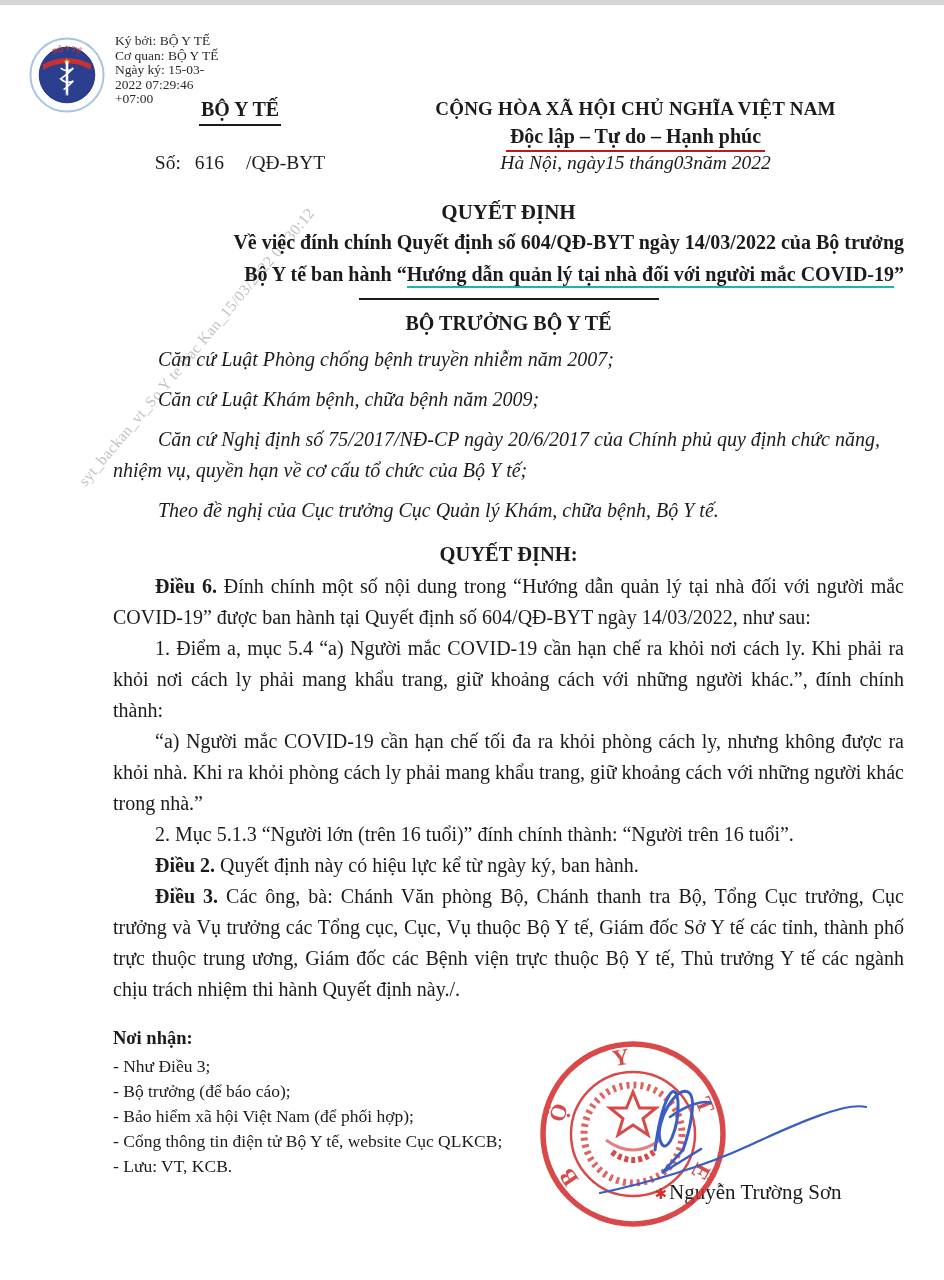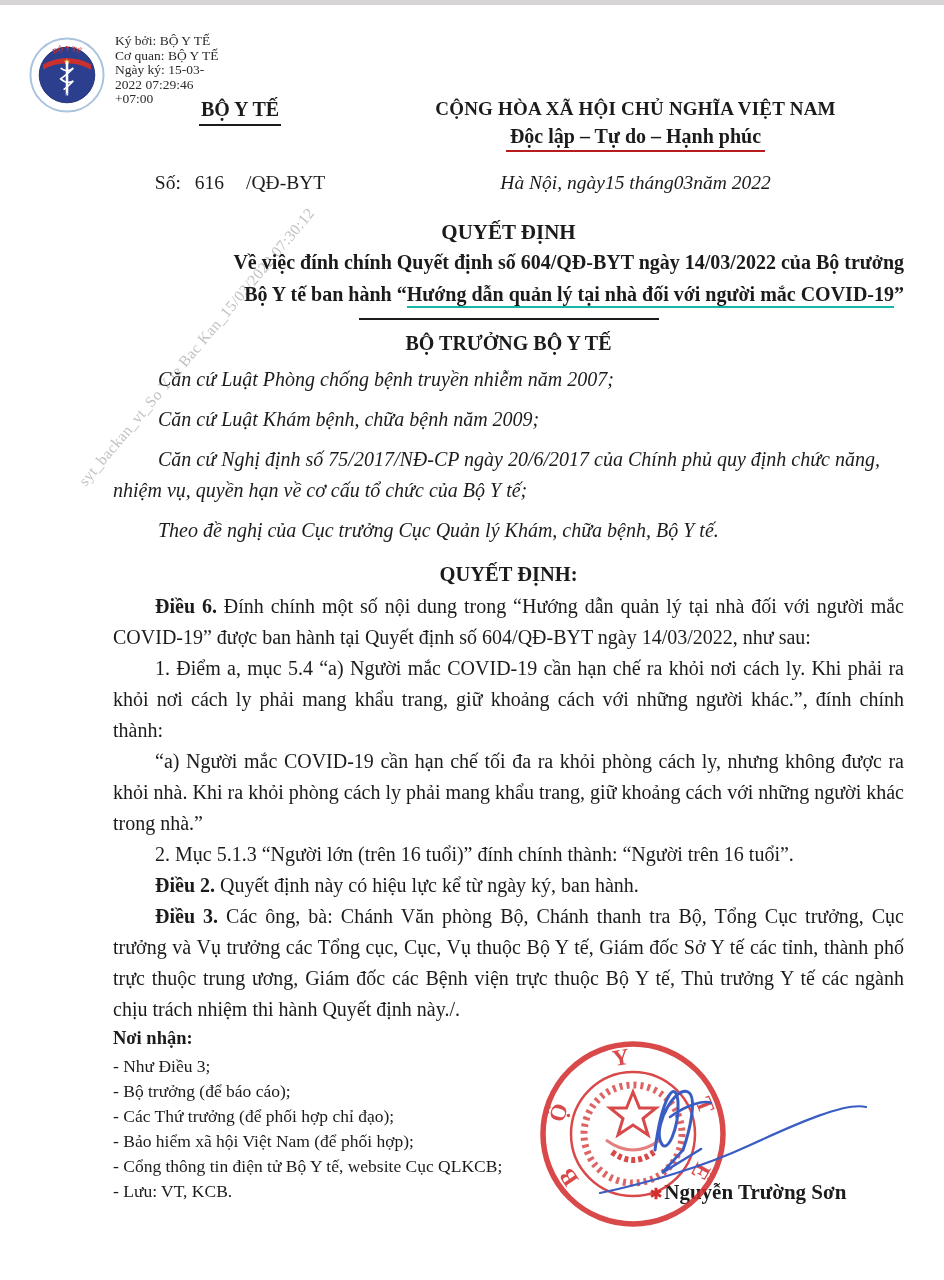--- a/index.html
+++ b/index.html
@@ -17,21 +17,21 @@
 
   
   .content { padding:0 40px 0 113px; position:relative; z-index:2; }
   .spacer { height:98px; }
   .hdr-row { display:flex; }
   .hdr-left { width:254px; text-align:center; }
   .hdr-right { flex:1; text-align:center; }
   .org { font-weight:bold; font-size:20px; display:inline-block; border-bottom:2px solid #1b1b1b; padding:0 2px 3px; }
   .nat1 { font-weight:bold; font-size:19px; letter-spacing:.2px; }
   .nat2 { font-weight:bold; font-size:20px; display:inline-block; border-bottom:2px solid #b91c1c; padding:0 4px 2px; margin-top:5px; }
-  .num-row { display:flex; margin-top:20px; }
+  .num-row { display:flex; }
   .num-left { width:254px; text-align:center; font-size:19.5px; }
   .num-left .gap1 { display:inline-block; width:14px; }
   .num-left .gap2 { display:inline-block; width:22px; }
   .num-right { flex:1; text-align:center; font-style:italic; font-size:19.5px; }
 
   
   .t-head { text-align:center; font-weight:bold; font-size:21px; margin-top:26px; }
   .t-line { text-align:right; font-weight:bold; font-size:20px; line-height:29px; margin-top:3px; }
   .t-underline { border-bottom:2px solid #14b8a6; padding-bottom:1px; }
   .t-rule { width:300px; border:0; border-top:2px solid #1b1b1b; margin:9px auto 0; }
@@ -54,21 +54,21 @@
     transform:rotate(-50deg); transform-origin:0 0;
     font-size:15.5px; letter-spacing:.4px; color:#b3b1b1; opacity:.8; white-space:nowrap;
   }
 
   
   .recipients { position:absolute; left:113px; top:1026px; z-index:2; font-size:17.5px; line-height:25px; }
   .recipients .rlabel { font-weight:bold; font-size:18.5px; margin-bottom:3px; }
   .sign-block { position:absolute; left:558px; top:1028px; width:380px; text-align:center; z-index:2; }
   .kt1, .kt2 { font-weight:bold; font-size:20px; line-height:27px; }
   .signer-row { position:absolute; left:558px; top:1180px; width:380px; text-align:center; z-index:4;
-    font-weight:bold; font-size:21px; }
+    font-weight:normal; font-size:21px; }
   .ast { color:#d43030; font-size:15px; margin-right:2px; }
 
   .overlay-svg { position:absolute; left:0; top:0; width:944px; height:1280px; z-index:3; pointer-events:none; }
 </style>
 </head>
 <body>
 
 <div class="top-strip"></div>
 
 <div class="watermark">syt_backan_vt_So Y te Bac Kan_15/03/2022 07:30:12</div>
@@ -143,21 +143,20 @@
       <p>2. Mục 5.1.3 “Người lớn (trên 16 tuổi)” đính chính thành: “Người trên 16 tuổi”.</p>
       <p><span class="lead">Điều 2.</span><span> Quyết định này có hiệu lực kể từ ngày ký, ban hành.</span></p>
       <p><span class="lead">Điều 3.</span><span> Các ông, bà: Chánh Văn phòng Bộ, Chánh thanh tra Bộ, Tổng Cục trưởng, Cục trưởng và Vụ trưởng các Tổng cục, Cục, Vụ thuộc Bộ Y tế, Giám đốc Sở Y tế các tỉnh, thành phố trực thuộc trung ương, Giám đốc các Bệnh viện trực thuộc Bộ Y tế, Thủ trưởng Y tế các ngành chịu trách nhiệm thi hành Quyết định này./.</span></p>
     </div>
   </div>
 
   <div class="recipients">
     <div class="rlabel">Nơi nhận:</div>
     <div>- Như Điều 3;</div>
     <div>- Bộ trưởng (để báo cáo);</div>
-    <div>- Các Thứ trưởng (để phối hợp chỉ đạo);</div>
     <div>- Bảo hiểm xã hội Việt Nam (để phối hợp);</div>
     <div>- Cổng thông tin điện tử Bộ Y tế, website Cục QLKCB;</div>
     <div>- Lưu: VT, KCB.</div>
   </div>
 
   <div class="signer-row">
     <span class="ast">✱</span><span>Nguyễn Trường Sơn</span>
   </div>
 </div>
 

